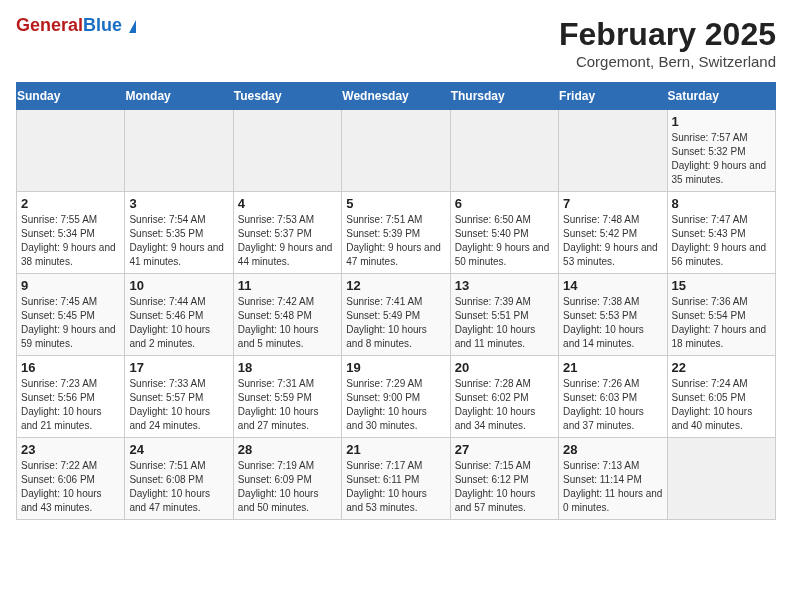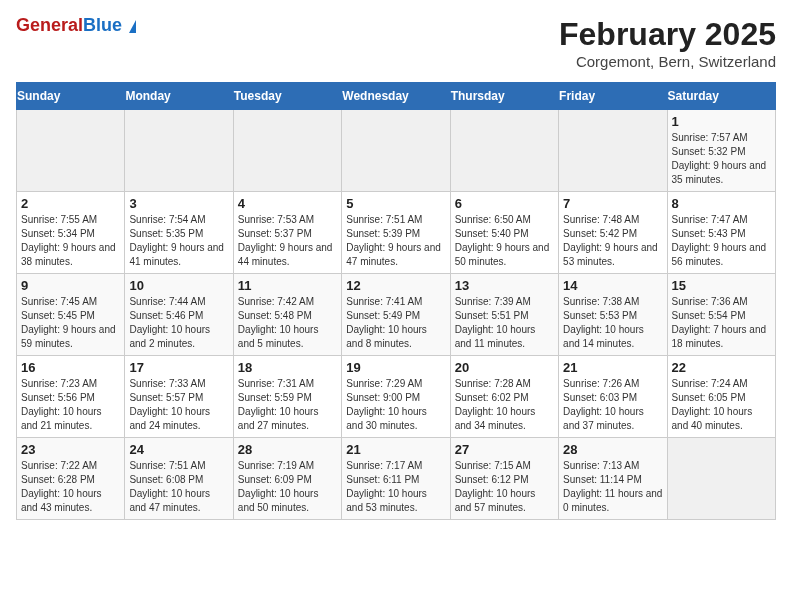--- a/index.html
+++ b/index.html
@@ -208,21 +208,21 @@
           <div class="day-info"><span>Sunrise: 7:26 AM</span><br><span>Sunset: 6:03 PM</span><br><span>Daylight: 10 hours and 37 minutes.</span></div>
         </td>
         <td>
           <span class="day-num">22</span>
           <div class="day-info"><span>Sunrise: 7:24 AM</span><br><span>Sunset: 6:05 PM</span><br><span>Daylight: 10 hours and 40 minutes.</span></div>
         </td>
       </tr>
       <tr>
         <td>
           <span class="day-num">23</span>
-          <div class="day-info"><span>Sunrise: 7:22 AM</span><br><span>Sunset: 6:28 PM</span><br><span>Daylight: 10 hours and 43 minutes.</span></div>
+          <div class="day-info"><span>Sunrise: 7:22 AM</span><br><span>Sunset: 6:06 PM</span><br><span>Daylight: 10 hours and 43 minutes.</span></div>
         </td>
         <td>
           <span class="day-num">24</span>
           <div class="day-info"><span>Sunrise: 7:51 AM</span><br><span>Sunset: 6:08 PM</span><br><span>Daylight: 10 hours and 47 minutes.</span></div>
         </td>
         <td>
           <span class="day-num">28</span>
           <div class="day-info"><span>Sunrise: 7:19 AM</span><br><span>Sunset: 6:09 PM</span><br><span>Daylight: 10 hours and 50 minutes.</span></div>
         </td>
         <td>

